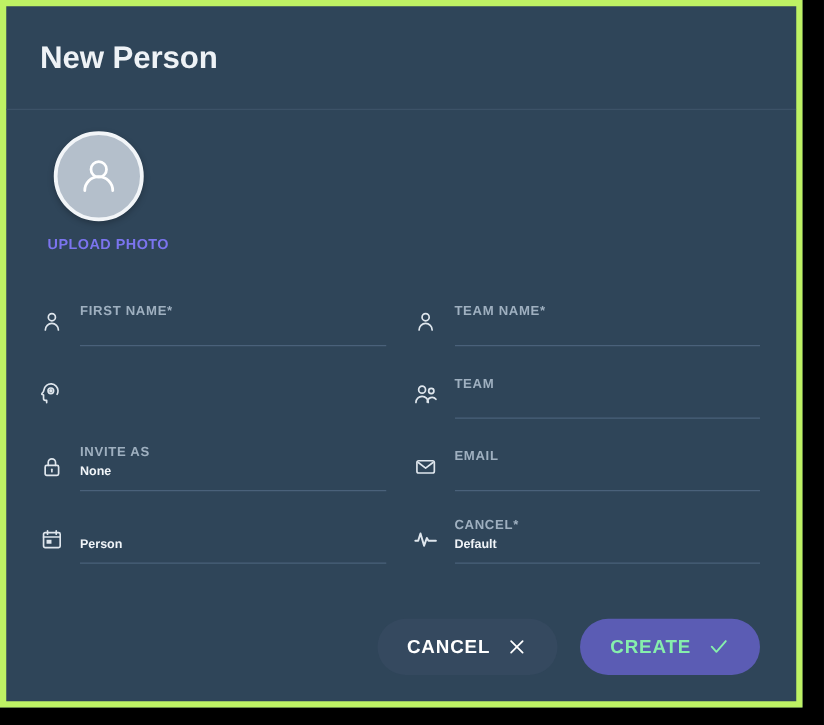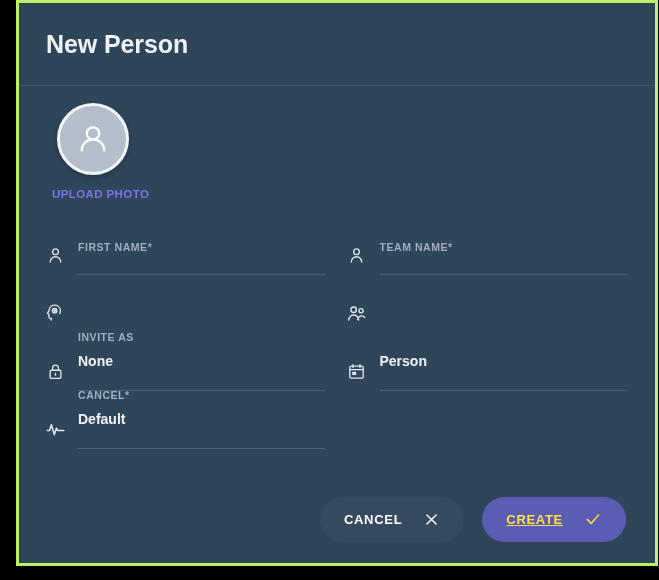--- a/index.html
+++ b/index.html
@@ -11,26 +11,26 @@
     width: 659px;
     height: 580px;
     overflow: hidden;
     font-family: "Liberation Sans", sans-serif;
     -webkit-font-smoothing: antialiased;
   }
 
   
   #dialog {
     position: absolute;
-    left: 16px;
+    left: 0;
     top: 0;
     width: 642px;
     height: 566px;
     box-sizing: border-box;
-    border: 3px solid #bef264;
+    border: 5px solid #bef264;
     background: #2f4559;
     overflow: hidden;
   }
 
   
   .header {
     height: 83px;
     box-sizing: border-box;
     border-bottom: 1px solid #3c5267;
     display: flex;
@@ -95,38 +95,38 @@
     color: #dfe6ed;
     display: flex;
     align-items: center;
     justify-content: center;
   }
   .field .icon svg { display: block; }
   .field .body {
     flex: 1 1 auto;
     margin-left: 11px;
     border-bottom: 1px solid #4a617a;
-    padding-bottom: 20px;
+    padding-bottom: 5px;
     min-width: 0;
   }
   .field .label {
     display: block;
     font-size: 10.5px;
     font-weight: bold;
     letter-spacing: 0.55px;
     color: #9fb0c0;
     line-height: 13px;
   }
   .field .value {
     display: block;
-    font-size: 14px;
+    font-size: 10px;
     font-weight: bold;
     color: #f0f4f8;
     line-height: 18px;
-    margin-top: 8px;
+    margin-top: 0;
   }
   .field.empty .body { padding-bottom: 10px; }
   .field.empty .label { margin-bottom: 10px; }
 
   
   .footer {
     position: absolute;
     left: 0;
     right: 0;
     bottom: 0;
@@ -137,38 +137,37 @@
     padding-right: 29px;
     gap: 18px;
   }
   .btn {
     height: 45px;
     border: none;
     border-radius: 23px;
     display: inline-flex;
     align-items: center;
     justify-content: center;
-    gap: 21px;
+    gap: 13px;
     font-family: "Liberation Sans", sans-serif;
-    font-size: 13px;
+    font-size: 15px;
     font-weight: bold;
     letter-spacing: 0.7px;
     cursor: pointer;
     padding: 0 24px;
   }
   .btn-cancel {
     background: #35495f;
     color: #ffffff;
     min-width: 110px;
   }
   .btn-create {
     background: #5b5cb4;
-    color: #fde047;
+    color: #86efac;
     min-width: 110px;
-    text-decoration: underline;
   }
   .btn svg { display: block; }
 </style>
 </head>
 <body>
 
 <div id="dialog">
 
   <div class="header">
     <h1>New Person</h1>
@@ -222,36 +221,50 @@
 
     <div class="field empty">
       <span class="icon">
         <svg width="21" height="21" viewBox="0 0 26 24" fill="none" stroke="currentColor" stroke-width="1.7" stroke-linecap="round">
           <circle cx="9.5" cy="7.3" r="3.4"></circle>
           <path d="M3.4 20a6.1 6.1 0 0 1 12.2 0"></path>
           <circle cx="18.6" cy="8.6" r="2.6"></circle>
           <path d="M14.6 19.6a4.8 4.8 0 0 1 8.6-2.7"></path>
         </svg>
       </span>
+      <span class="body">
+        <span class="label">TEAM</span>
+      </span>
     </div>
 
     <div class="field">
       <span class="icon">
         <svg width="19" height="19" viewBox="0 0 24 24" fill="none" stroke="currentColor" stroke-width="1.7" stroke-linecap="round" stroke-linejoin="round">
           <rect x="5.2" y="10.4" width="13.6" height="10.2" rx="1.6"></rect>
           <path d="M8.3 10.4V7.6a3.7 3.7 0 0 1 7.4 0v2.8"></path>
           <path d="M12 14.4v2.4"></path>
         </svg>
       </span>
       <span class="body">
         <span class="label">INVITE AS</span>
         <span class="value">None</span>
       </span>
     </div>
 
+    <div class="field empty">
+      <span class="icon">
+        <svg width="19" height="19" viewBox="0 0 24 24" fill="none" stroke="currentColor" stroke-width="1.7" stroke-linecap="round" stroke-linejoin="round">
+          <rect x="3.2" y="5.8" width="17.6" height="12.4" rx="1.8"></rect>
+          <path d="M4.6 7.6l7.4 5.6 7.4-5.6"></path>
+        </svg>
+      </span>
+      <span class="body">
+        <span class="label">EMAIL</span>
+      </span>
+    </div>
 
     <div class="field">
       <span class="icon">
         <svg width="19" height="19" viewBox="0 0 24 24" fill="none" stroke="currentColor" stroke-width="1.7" stroke-linecap="round" stroke-linejoin="round">
           <rect x="3.6" y="5.2" width="16.8" height="15.2" rx="1.6"></rect>
           <path d="M3.6 9.6h16.8"></path>
           <path d="M7.6 3.4v3.4M16.4 3.4v3.4"></path>
           <rect x="6.6" y="12.4" width="5" height="4" fill="currentColor" stroke="none"></rect>
         </svg>
       </span>

